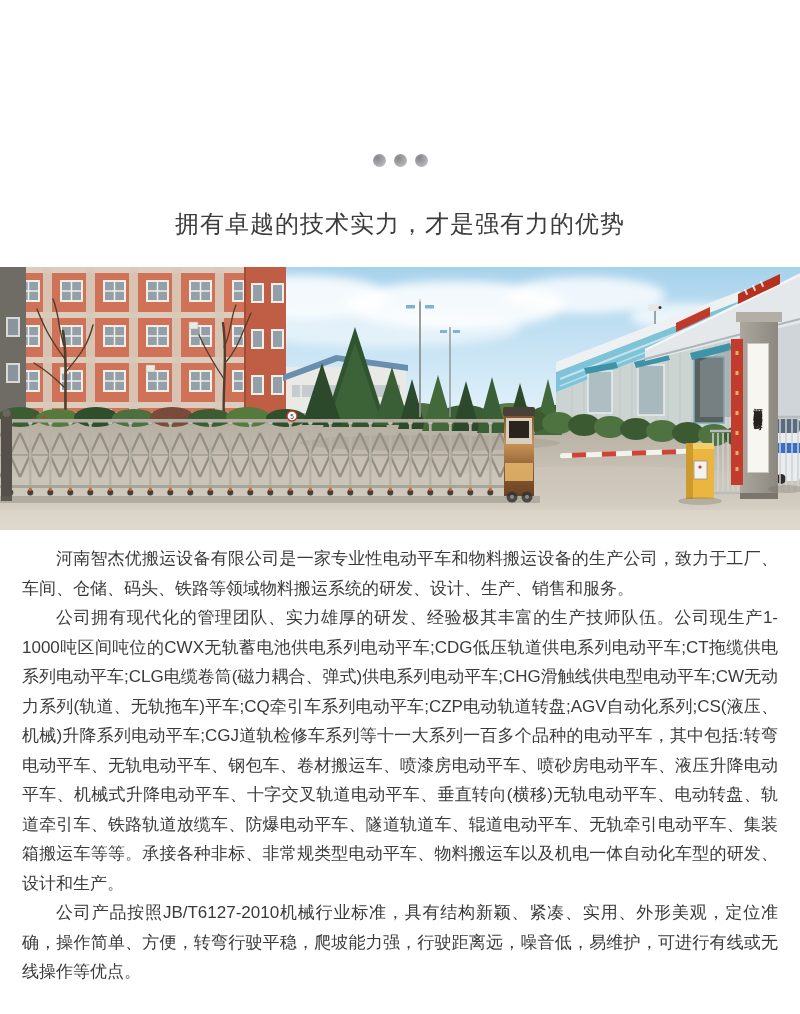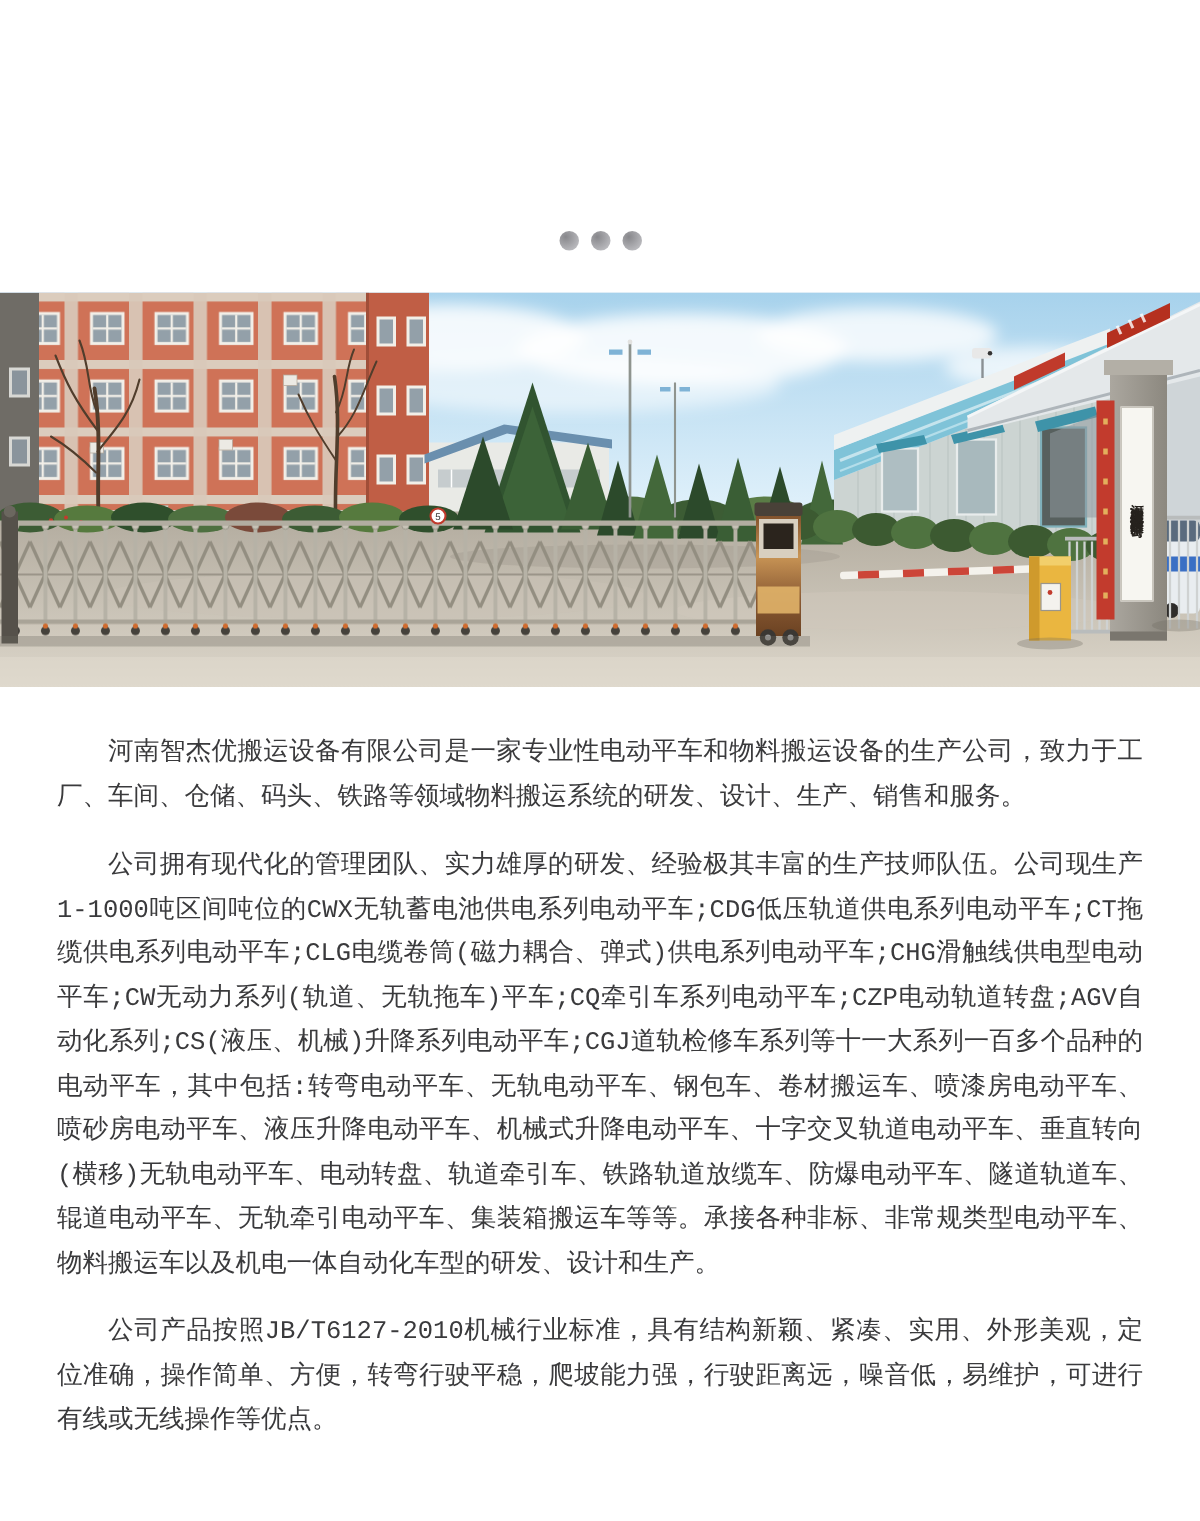--- a/index.html
+++ b/index.html
@@ -13,31 +13,32 @@
   .photo svg{display:block;}
   .gate-sign{
     position:absolute;left:747px;top:76px;width:22px;height:130px;
     background:#f7f6f1;border:1px solid #c9c6bd;box-sizing:border-box;
     display:flex;justify-content:center;
     writing-mode:vertical-rl;text-orientation:upright;
     font-size:9px;letter-spacing:1.1px;line-height:20px;
     color:#26221e;font-weight:700;
   }
   .about{padding:14px 22px 0;}
-  .about p{margin:16px;font-size:17px;line-height:29.5px;text-align:justify;text-indent:2em;color:#3a3a3c;font-family:Liberation Mono, monospace;}
+  .about p{margin:0;font-size:17px;line-height:29.5px;text-align:justify;text-indent:2em;color:#3a3a3c;}
 </style>
 </head>
 <body>
 
 <div class="hero">
   <div class="dots">
     <span class="dot"></span>
     <span class="dot"></span>
     <span class="dot"></span>
   </div>
+  <p class="subtitle">拥有卓越的技术实力，才是强有力的优势</p>
 </div>
 
 <div class="photo">
 <svg width="800" height="263" viewBox="0 0 800 263" xmlns="http://www.w3.org/2000/svg">
   <defs>
     <linearGradient id="skyg" x1="0" y1="0" x2="0" y2="1">
       <stop offset="0" stop-color="#a7d2ec"></stop>
           <stop offset="1" stop-color="#eaf6fd"></stop>
     </linearGradient>
     <linearGradient id="groundg" x1="0" y1="0" x2="0" y2="1">

